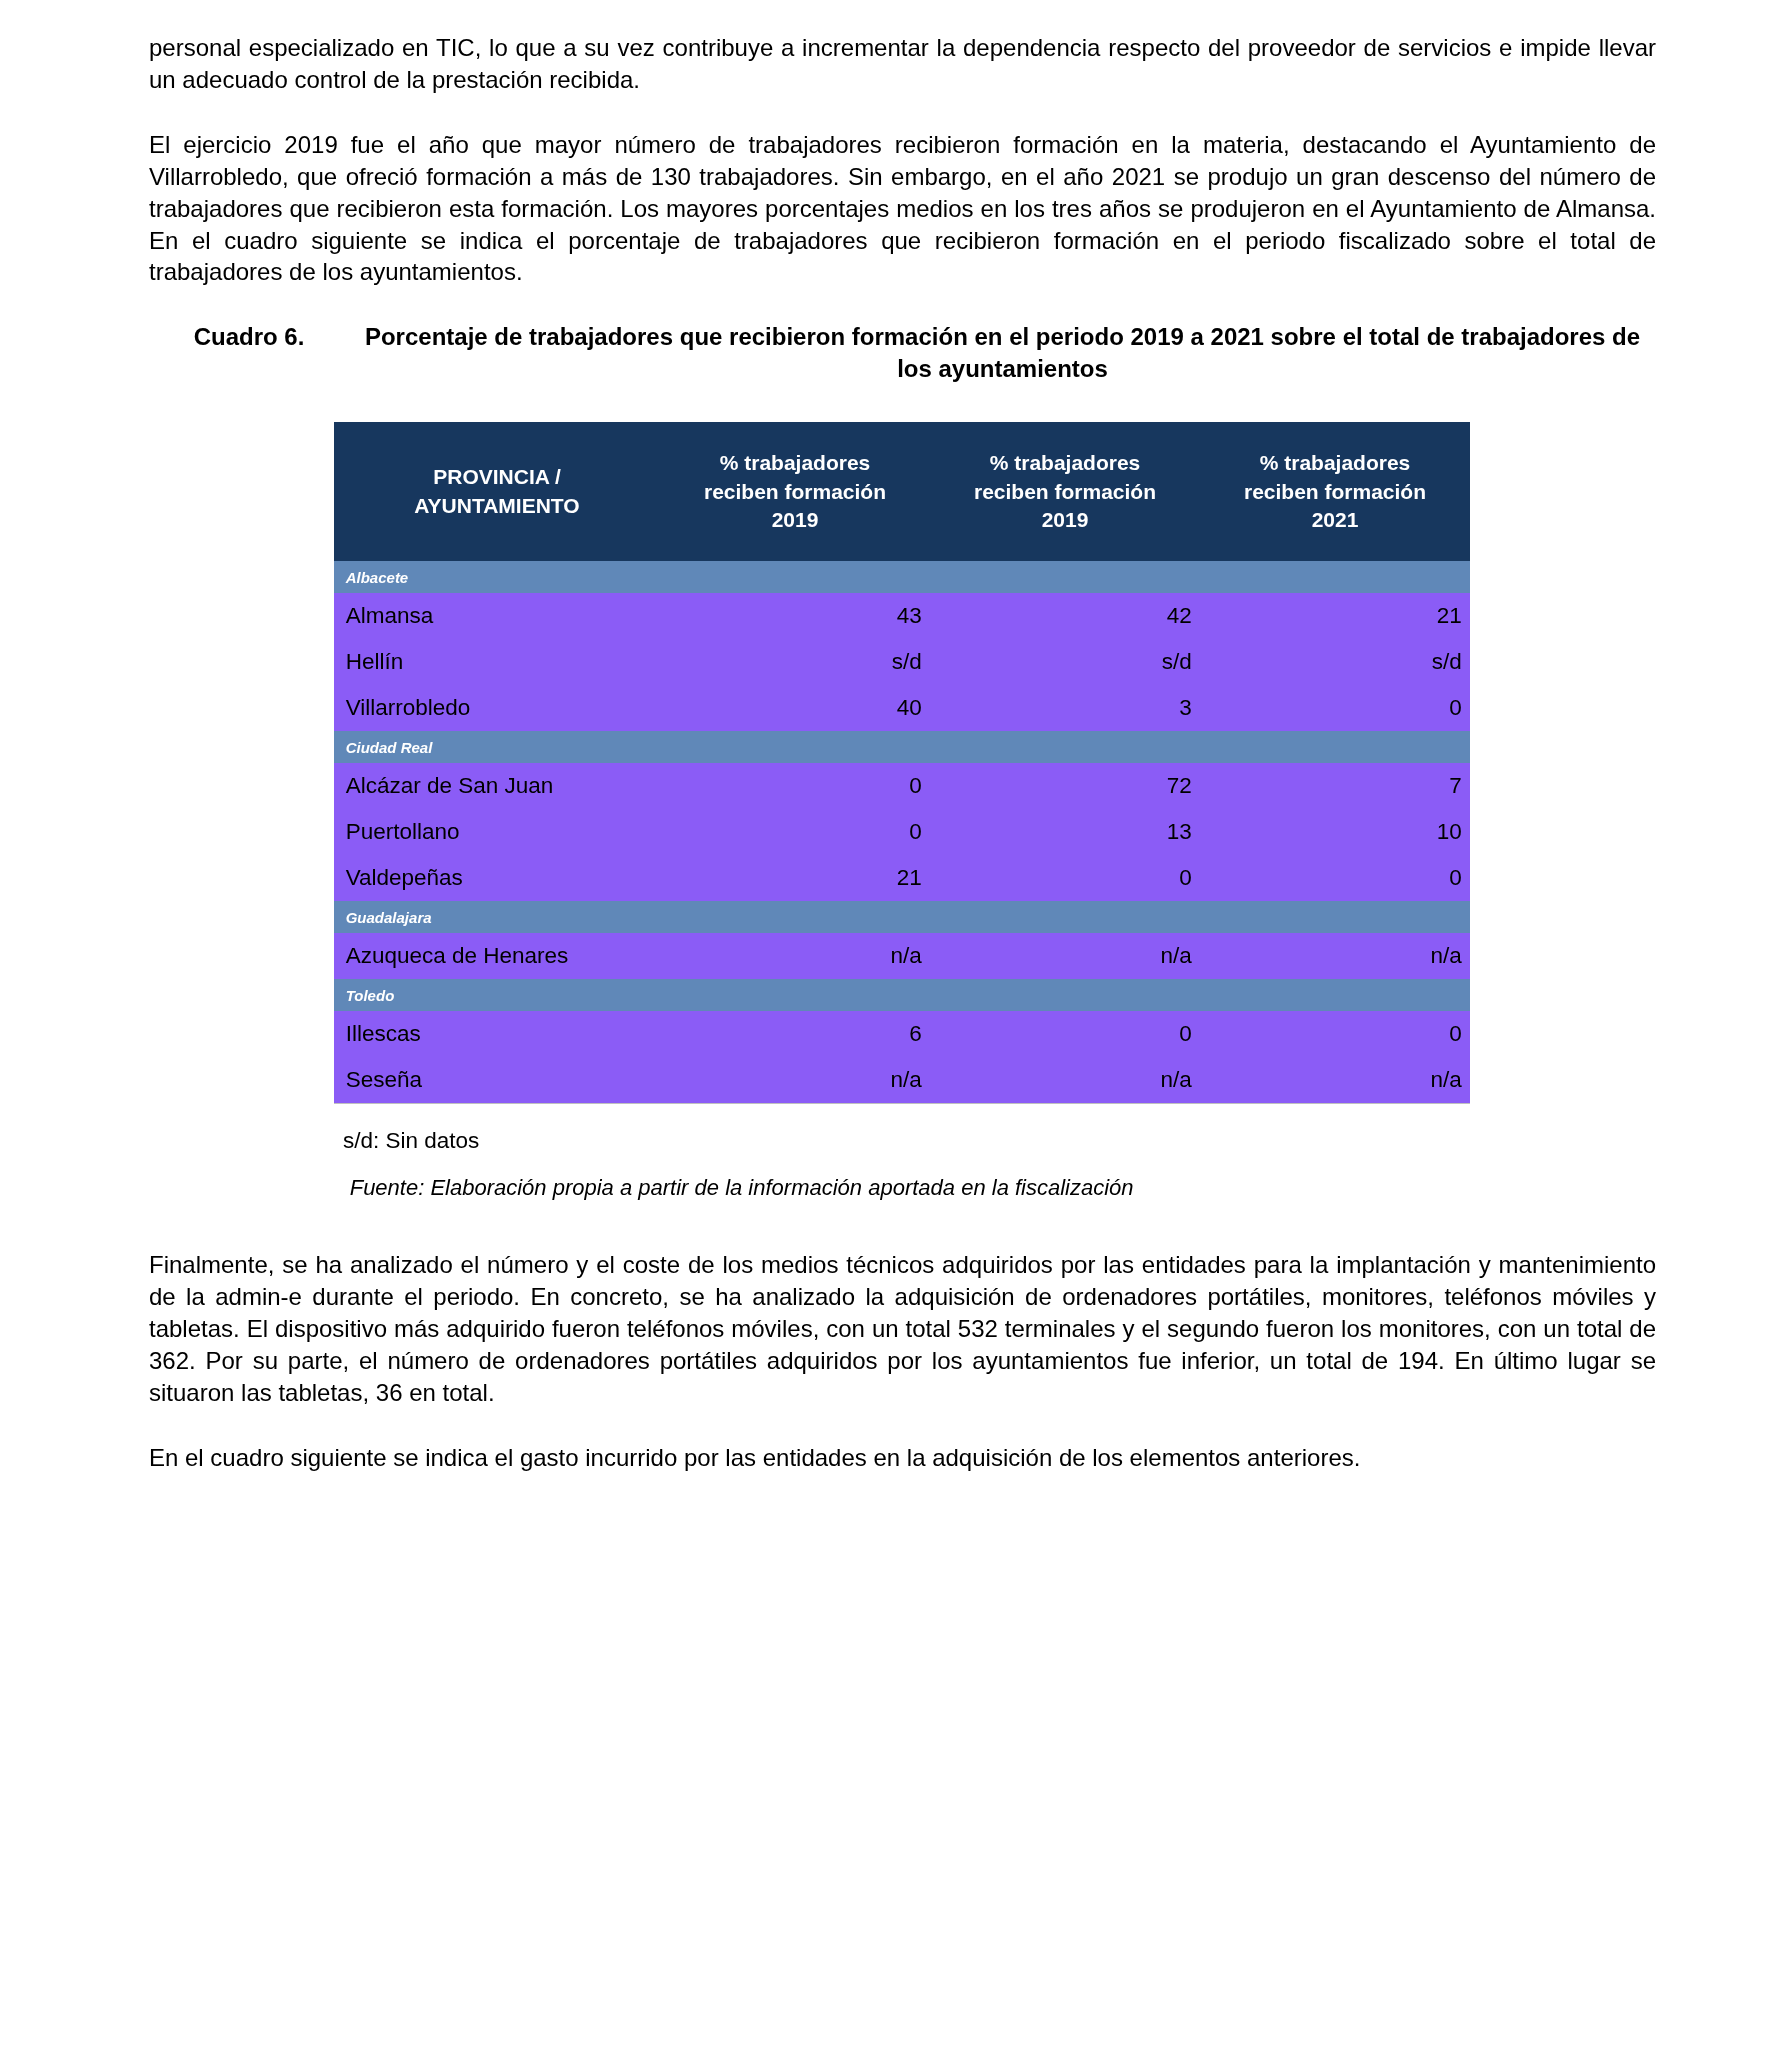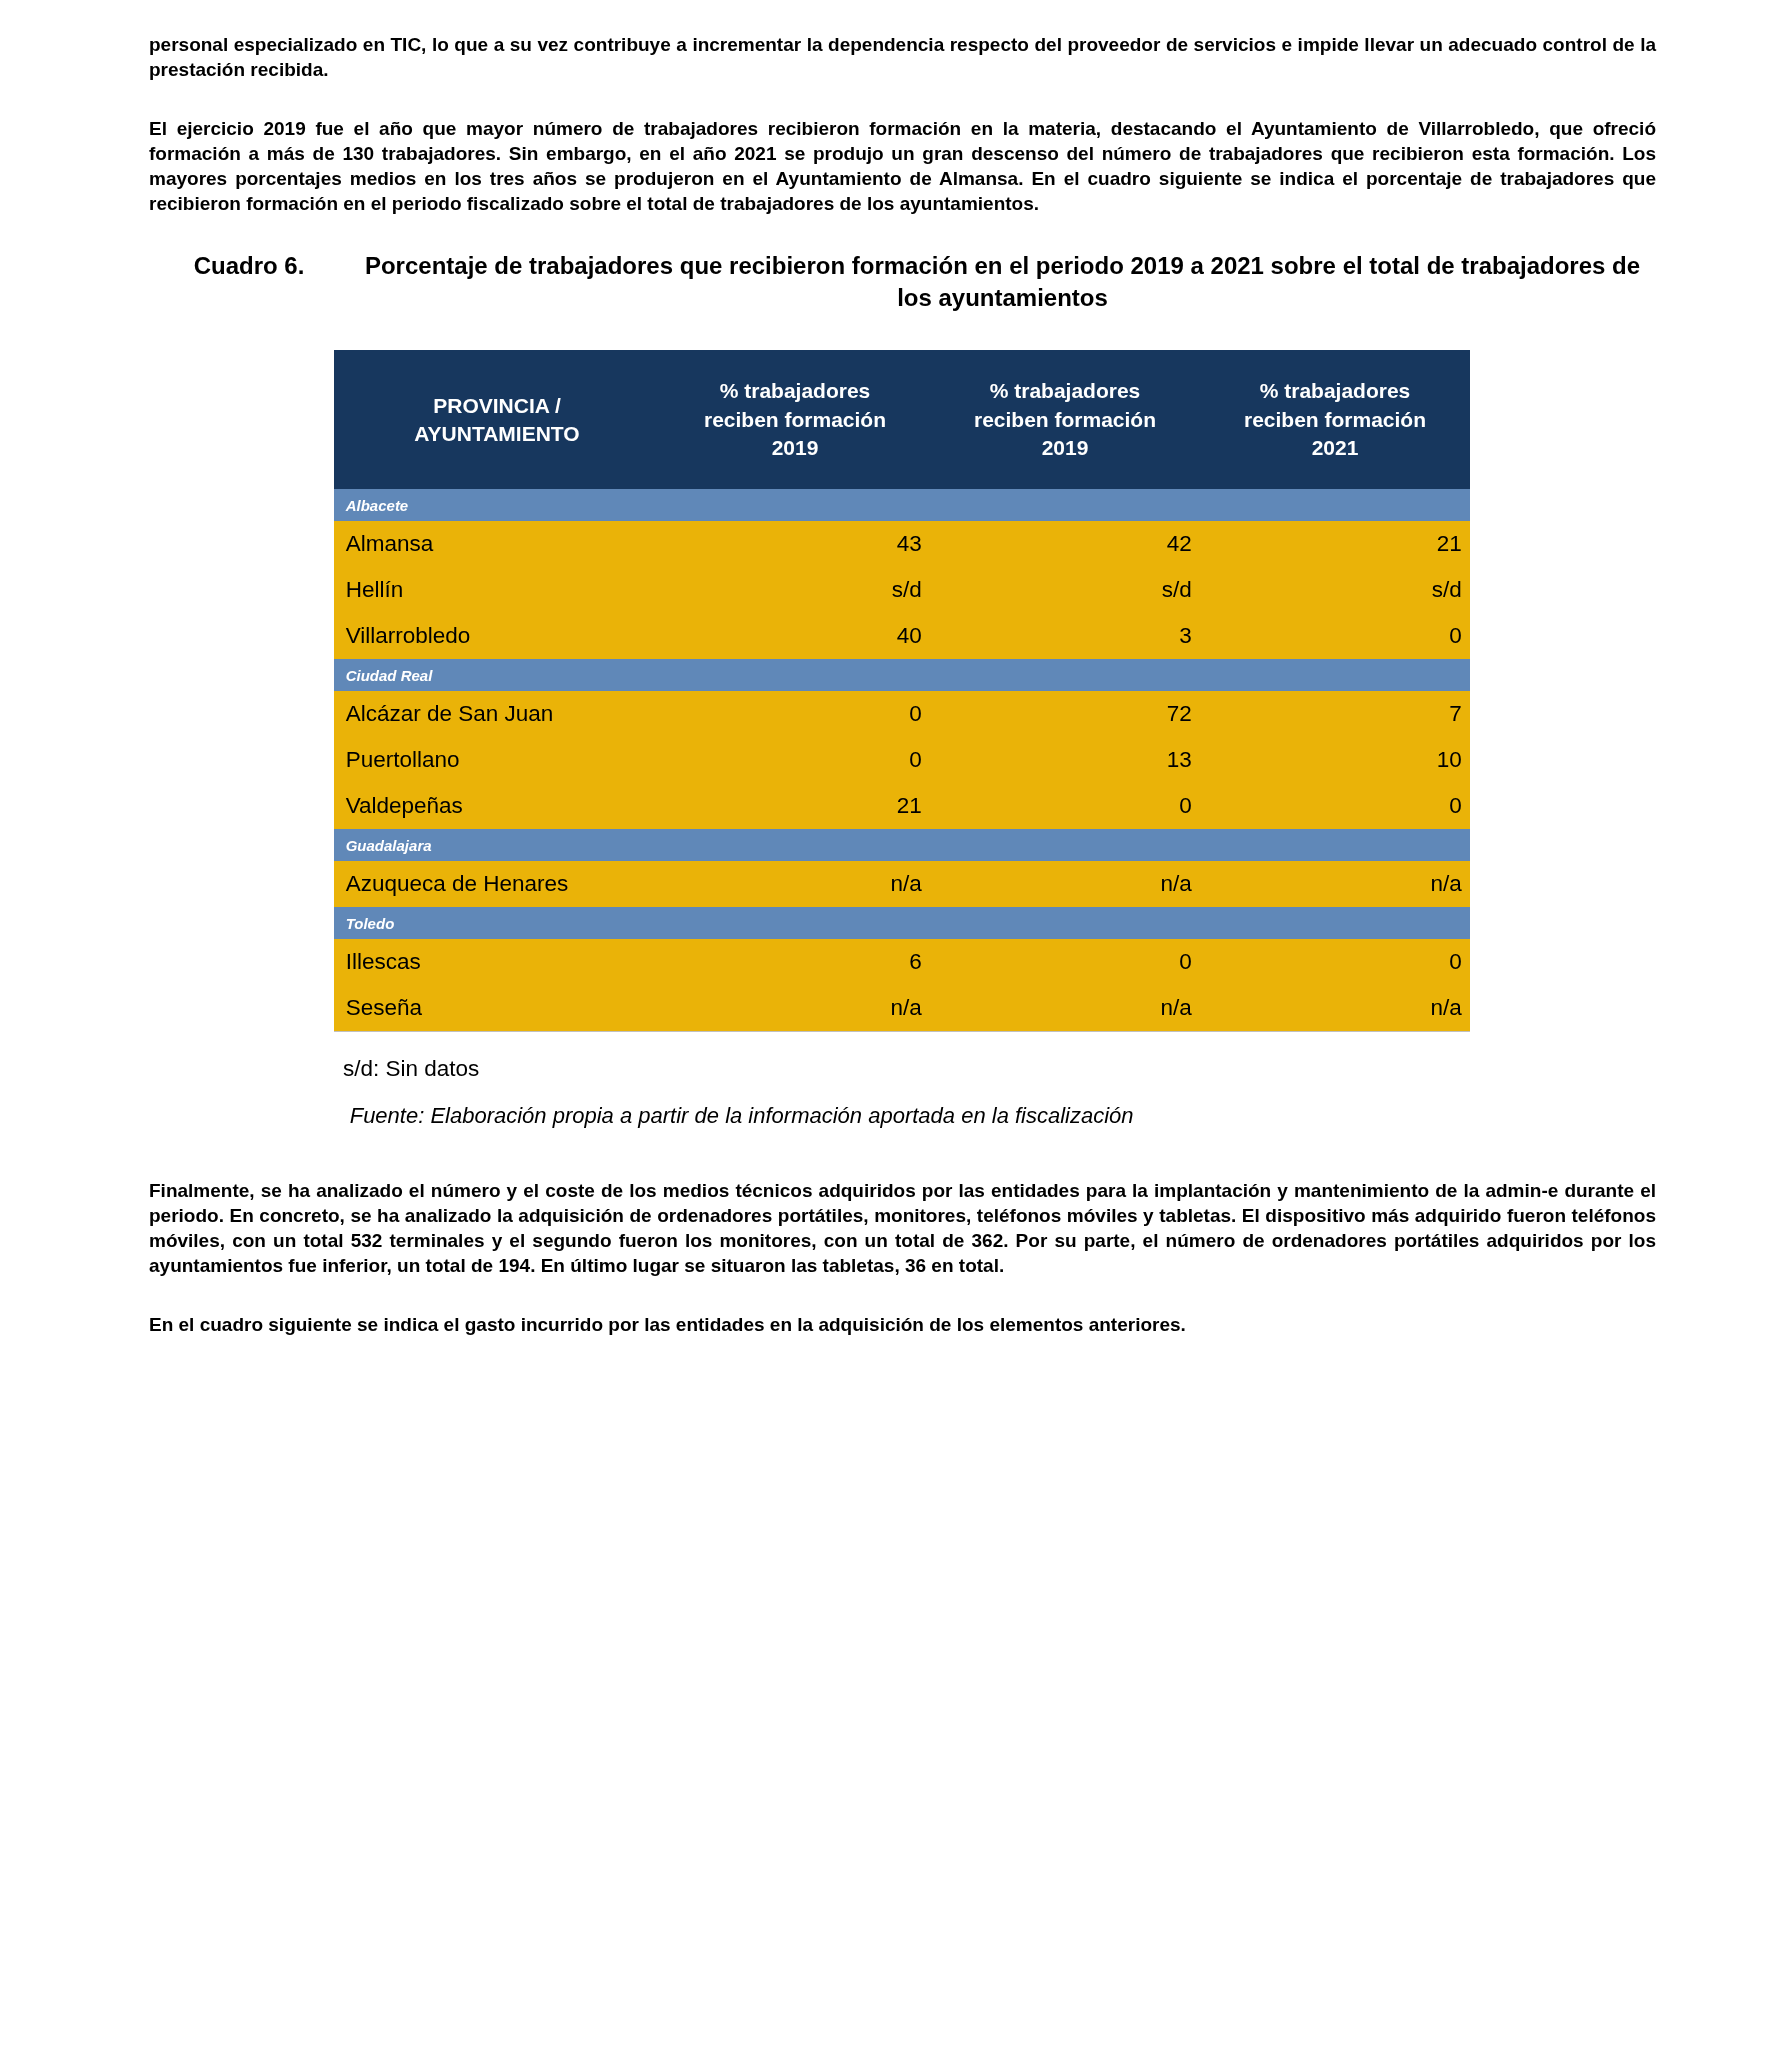--- a/index.html
+++ b/index.html
@@ -12,25 +12,24 @@
   .page {
     position: relative;
     width: 1775px;
     height: 2071px;
     background: #ffffff;
     overflow: hidden;
     box-sizing: border-box;
     padding: 32px 119px 0 149px;
   }
   .para {
-    font-size: 19px;
+    font-size: 24px;
     line-height: 1.33;
     text-align: justify;
     margin: 0 0 33px 0;
-    font-weight: bold;
   }
   .caption {
     display: flex;
     font-size: 24px;
     line-height: 1.33;
     font-weight: bold;
     margin: 5px 0 37px 0;
     text-align: center;
   }
   .caption .cap-label {
@@ -64,21 +63,21 @@
   table.data-table tr.section td {
     background: var(--section-bg, #6088B8);
     color: #ffffff;
     font-size: 15px;
     font-weight: bold;
     font-style: italic;
     text-align: left;
     padding: 7.5px 11.7px;
   }
   table.data-table tr.row td {
-    background: #eab308;
+    background: #8b5cf6;
     font-size: 22.5px;
     padding: 10px 8.3px;
   }
   table.data-table tr.row td.name {
     text-align: left;
     padding-left: 11.7px;
   }
   table.data-table tr.row td.val {
     text-align: right;
   }

